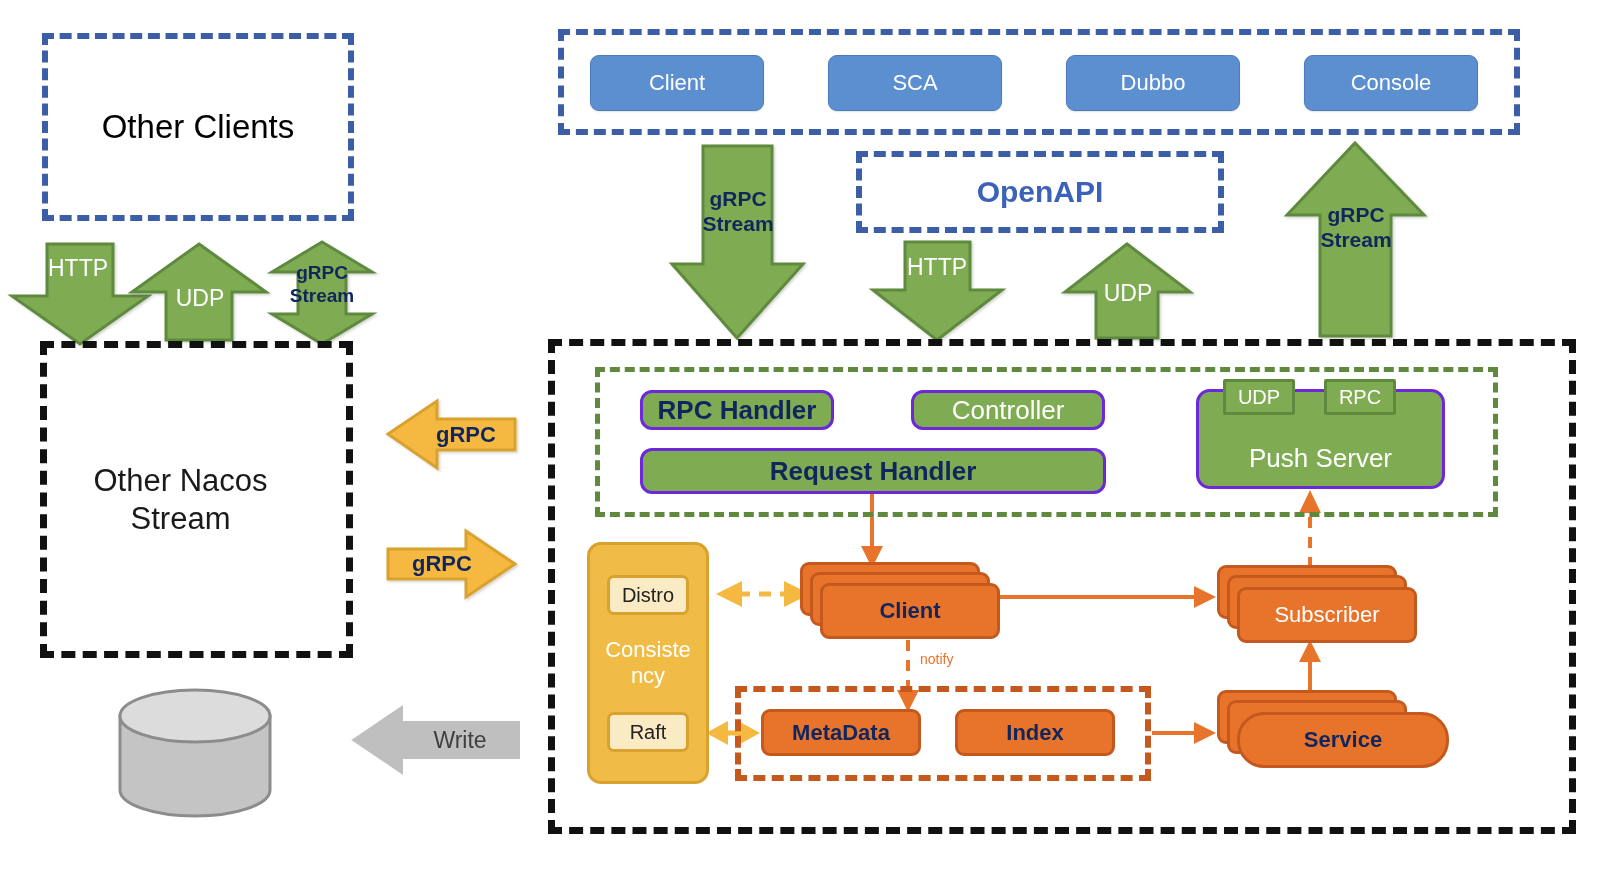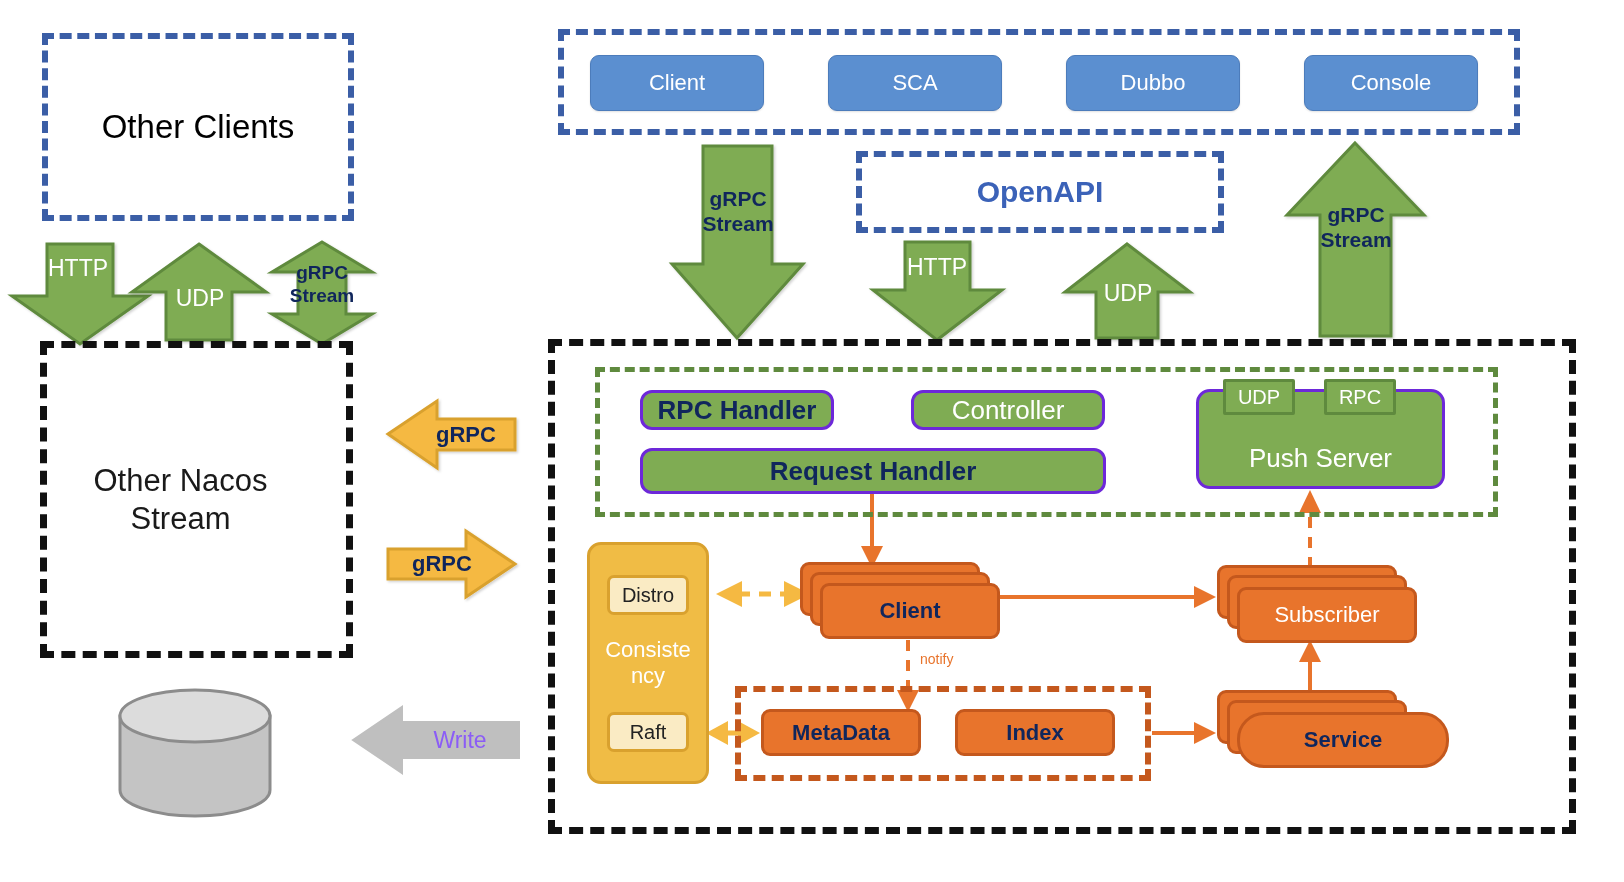--- a/index.html
+++ b/index.html
@@ -152,21 +152,21 @@
   </div>
 
   <div class="abs dash-black" style="left:40px;top:341px;width:313px;height:317px;"></div>
   <div class="abs lbl t-nacosnodes" style="left:24px;top:341px;width:313px;height:317px;flex-direction:column;">
     <span>Other Nacos</span>
     <span>Stream</span>
   </div>
 
   <div class="abs lbl" style="left:420px;top:420px;width:92px;height:30px;color:#10265C;font-size:22px;font-weight:700;">gRPC</div>
   <div class="abs lbl" style="left:396px;top:549px;width:92px;height:30px;color:#10265C;font-size:22px;font-weight:700;">gRPC</div>
-  <div class="abs lbl" style="left:410px;top:725px;width:100px;height:30px;color:#8b5cf6;font-size:23px;">Write</div>
+  <div class="abs lbl" style="left:410px;top:725px;width:100px;height:30px;color:#404040;font-size:23px;">Write</div>
 
   <div class="abs dash-blue" style="left:558px;top:29px;width:962px;height:106px;"></div>
 
   <div class="abs lbl chip-blue" style="left:590px;top:55px;width:174px;height:56px;">Client</div>
   <div class="abs lbl chip-blue" style="left:828px;top:55px;width:174px;height:56px;">SCA</div>
   <div class="abs lbl chip-blue" style="left:1304px;top:55px;width:174px;height:56px;">Console</div>
   <div class="abs lbl chip-blue" style="left:1066px;top:55px;width:174px;height:56px;">Dubbo</div>
 
   <div class="abs lbl" style="left:678px;top:180px;width:120px;height:62px;flex-direction:column;color:#10265C;font-size:21px;font-weight:700;line-height:1.2;">
     <span>gRPC</span>

